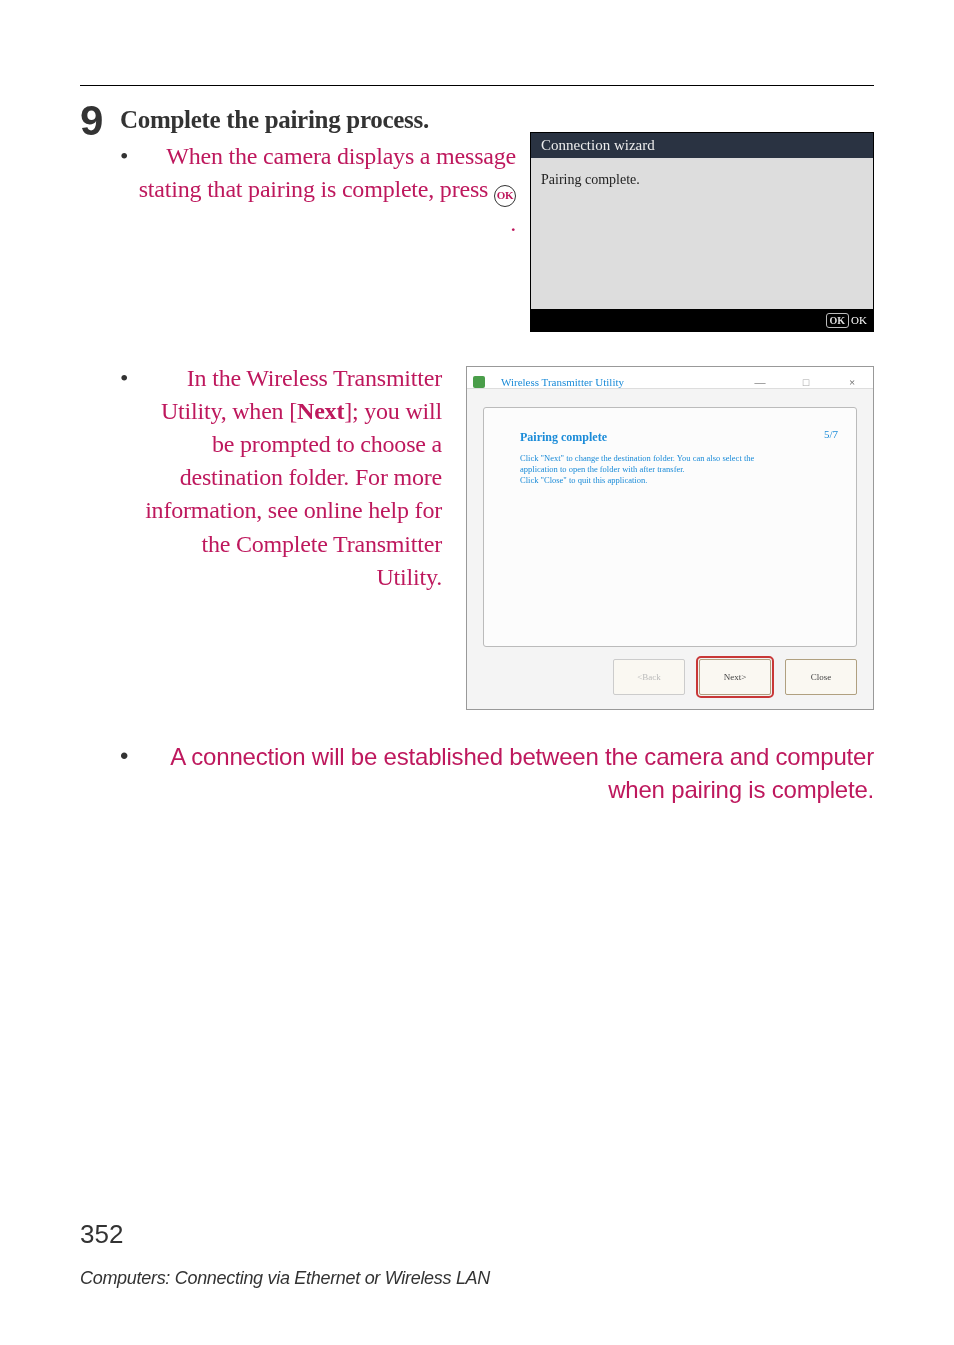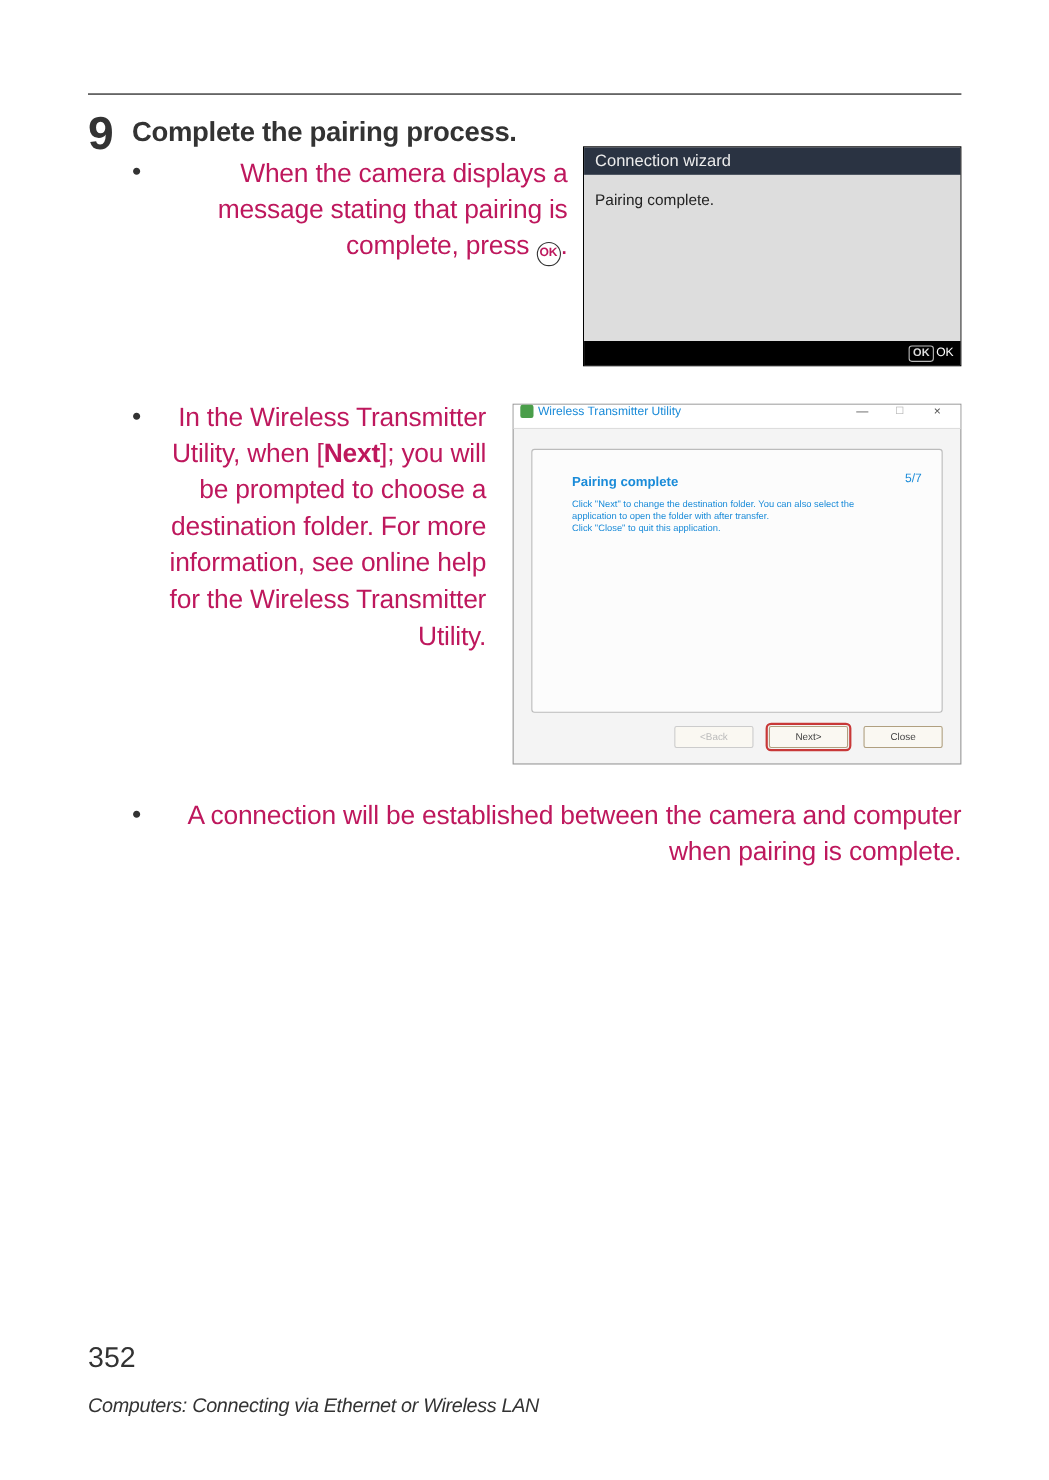--- a/index.html
+++ b/index.html
@@ -19,21 +19,21 @@
     }
     .step-row { display: flex; }
     .step-number {
       font-size: 42px;
       font-weight: 700;
       line-height: 1;
       flex-shrink: 0;
       width: 40px;
       letter-spacing: -1px;
     }
-    .step-content { flex: 1; padding-top: 6px; }
+    .step-content { flex: 1; padding-top: 6px; font-family: Liberation Serif, serif; }
     .step-heading {
       font-size: 25px;
       font-weight: 700;
       margin-bottom: 6px;
       letter-spacing: -0.3px;
     }
     .bullet-row { display: flex; align-items: flex-start; }
     .bullet-dot {
       width: 18px;
       flex-shrink: 0;
@@ -126,28 +126,28 @@
     .utility-window {
       width: 408px;
       flex-shrink: 0;
       border: 1px solid #999;
       background: #f4f4f4;
       font-size: 10px;
       margin-top: 4px;
     }
     .utility-titlebar {
       display: flex;
-      align-items: flex-start;
+      align-items: flex-end;
       height: 22px;
       padding: 0 6px;
       border-bottom: 1px solid #ddd;
       background: #fff;
       color: #1a8bd8;
       font-size: 11px;
-      gap: 4px;
+      gap: 16px;
     }
     .utility-icon {
       width: 12px;
       height: 12px;
       background: #4a9e4a;
       border-radius: 2px;
       flex-shrink: 0;
     }
     .utility-title { flex: 1; }
     .win-btn {
@@ -187,21 +187,21 @@
       line-height: 1.3;
     }
     .utility-buttons {
       display: flex;
       justify-content: flex-end;
       gap: 14px;
       margin-top: 12px;
     }
     .utility-btn {
       min-width: 72px;
-      height: 20px;
+      height: 36px;
       border: 1px solid #b0a080;
       background: #faf8f2;
       font-size: 9px;
       color: #444;
       display: inline-flex;
       align-items: center;
       justify-content: center;
       border-radius: 2px;
     }
     .utility-btn.disabled { color: #bbb; border-color: #ccc; }
@@ -250,21 +250,21 @@
           <span>OK</span>
         </div>
       </div>
     </div>
 
     <div class="second-block">
       <div class="left">
         <div class="bullet-row">
           <div class="bullet-dot">•</div>
           <div class="bullet-text">
-            <span>In the Wireless Transmitter Utility, when [</span><b>Next</b><span>]; you will be prompted to choose a destination folder. For more information, see online help for the Wireless Transmitter Utility.</span>
+            <span>In the Wireless Transmitter Utility, when [</span><b>Next</b><span>]; you will be prompted to choose a destination folder. For more information, see online help for the Complete Transmitter Utility.</span>
           </div>
         </div>
       </div>
 
       <div class="utility-window">
         <div class="utility-titlebar">
           <div class="utility-icon"></div>
           <span class="utility-title">Wireless Transmitter Utility</span>
           <span class="win-btn">—</span>
           <span class="win-btn square">☐</span>

